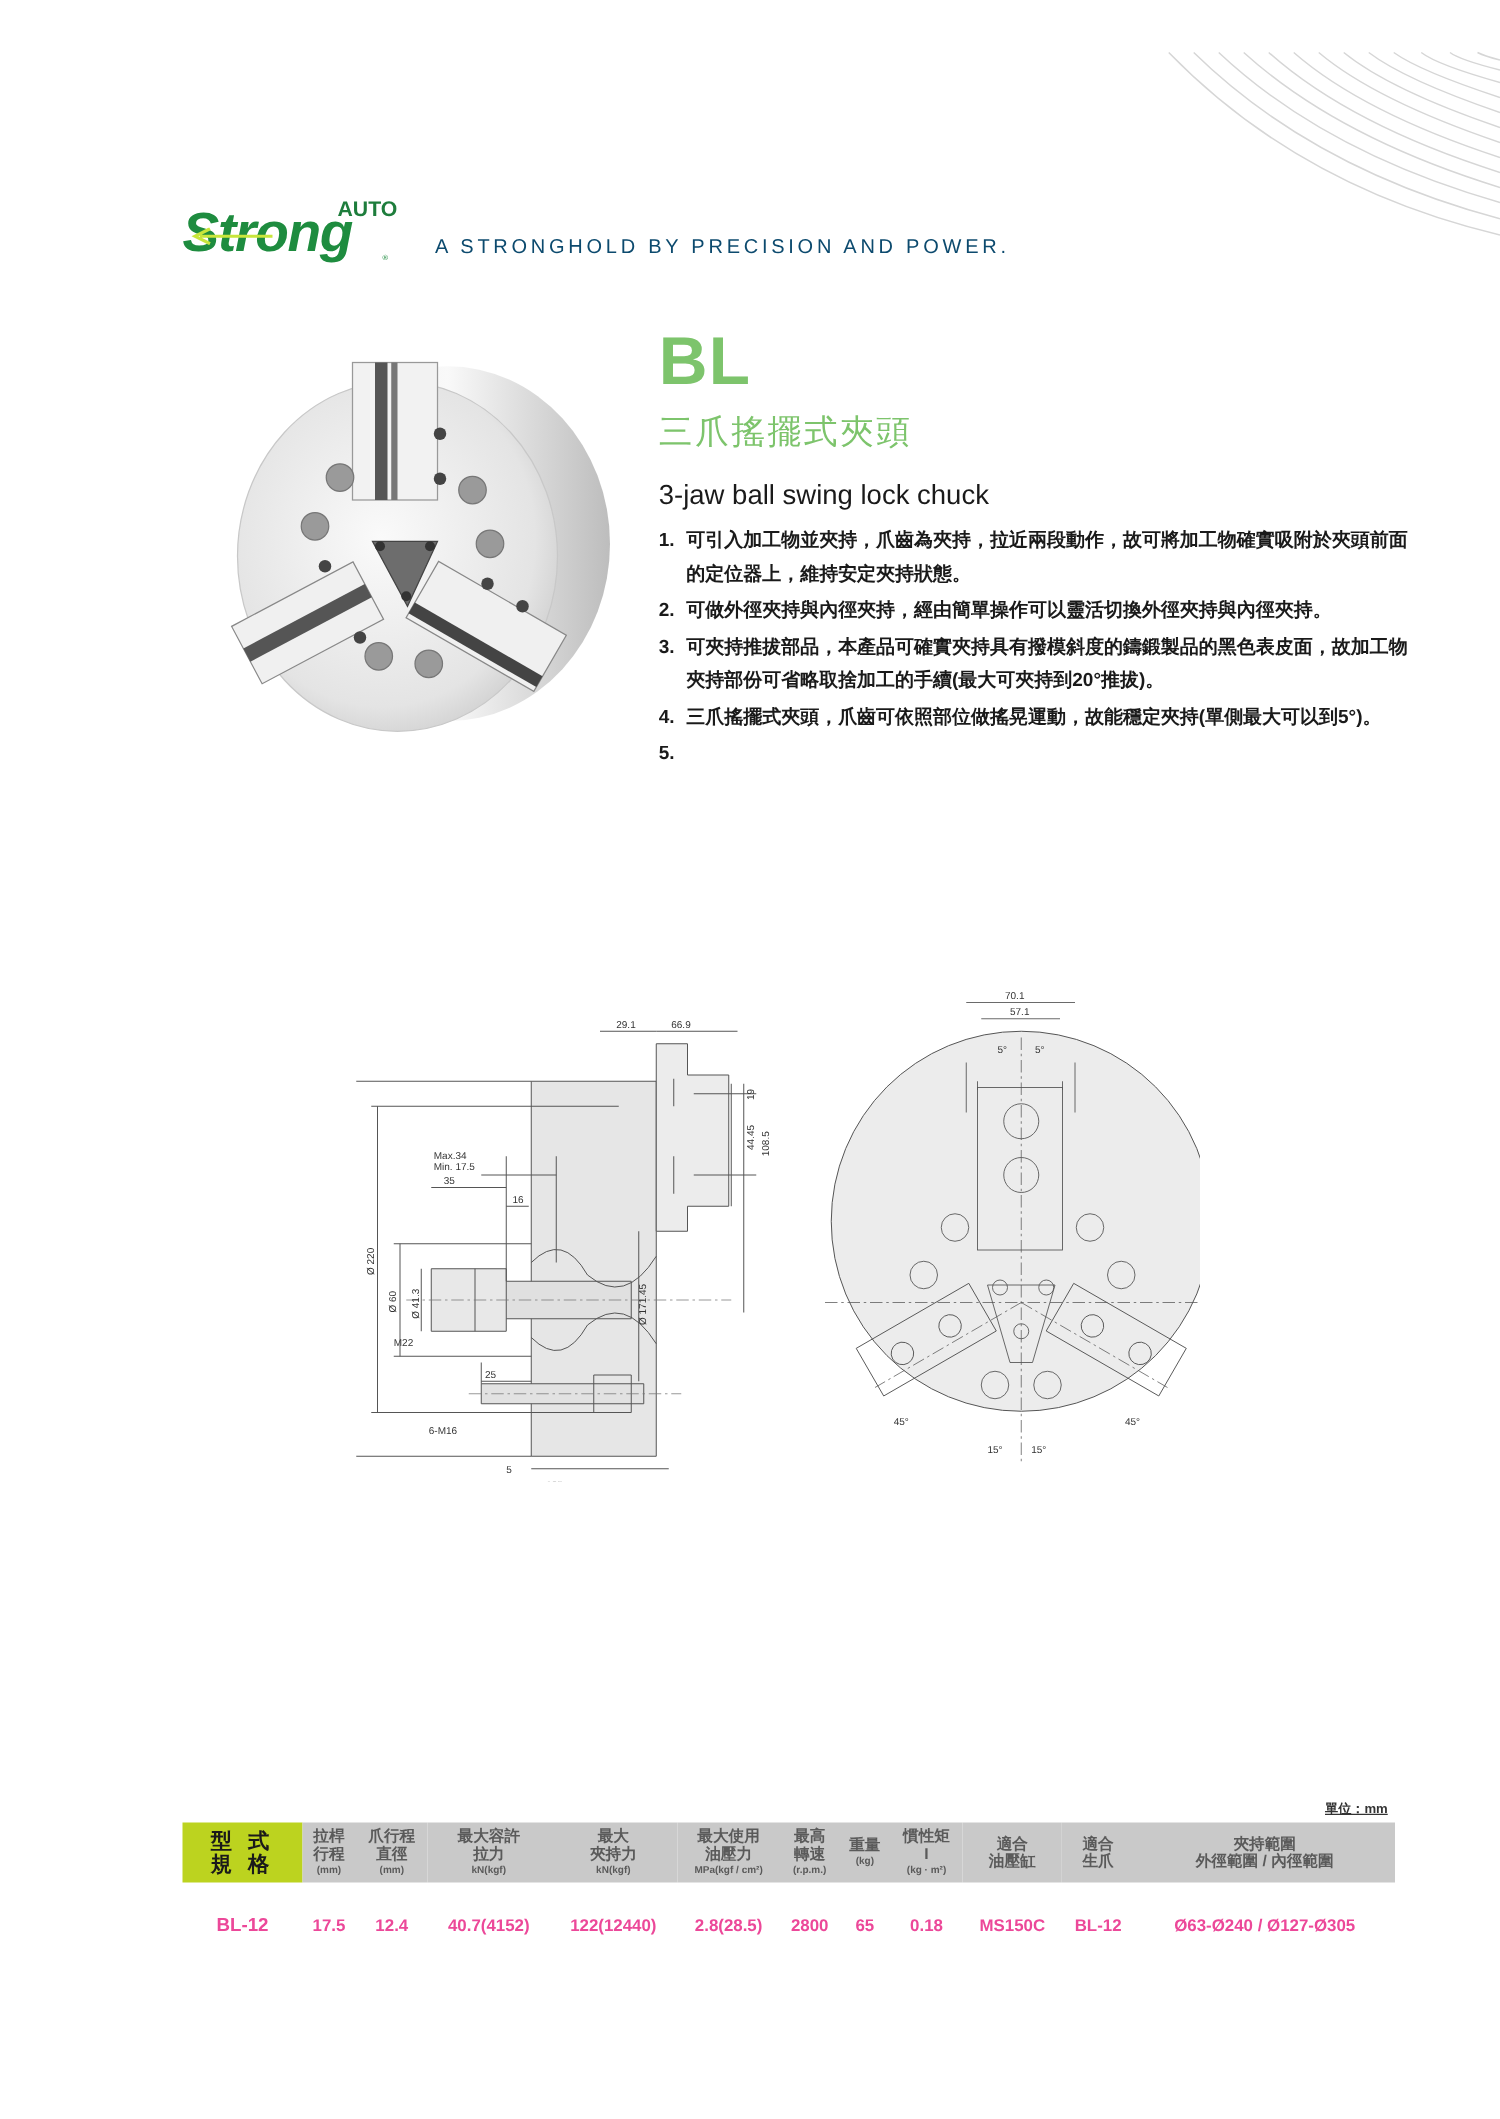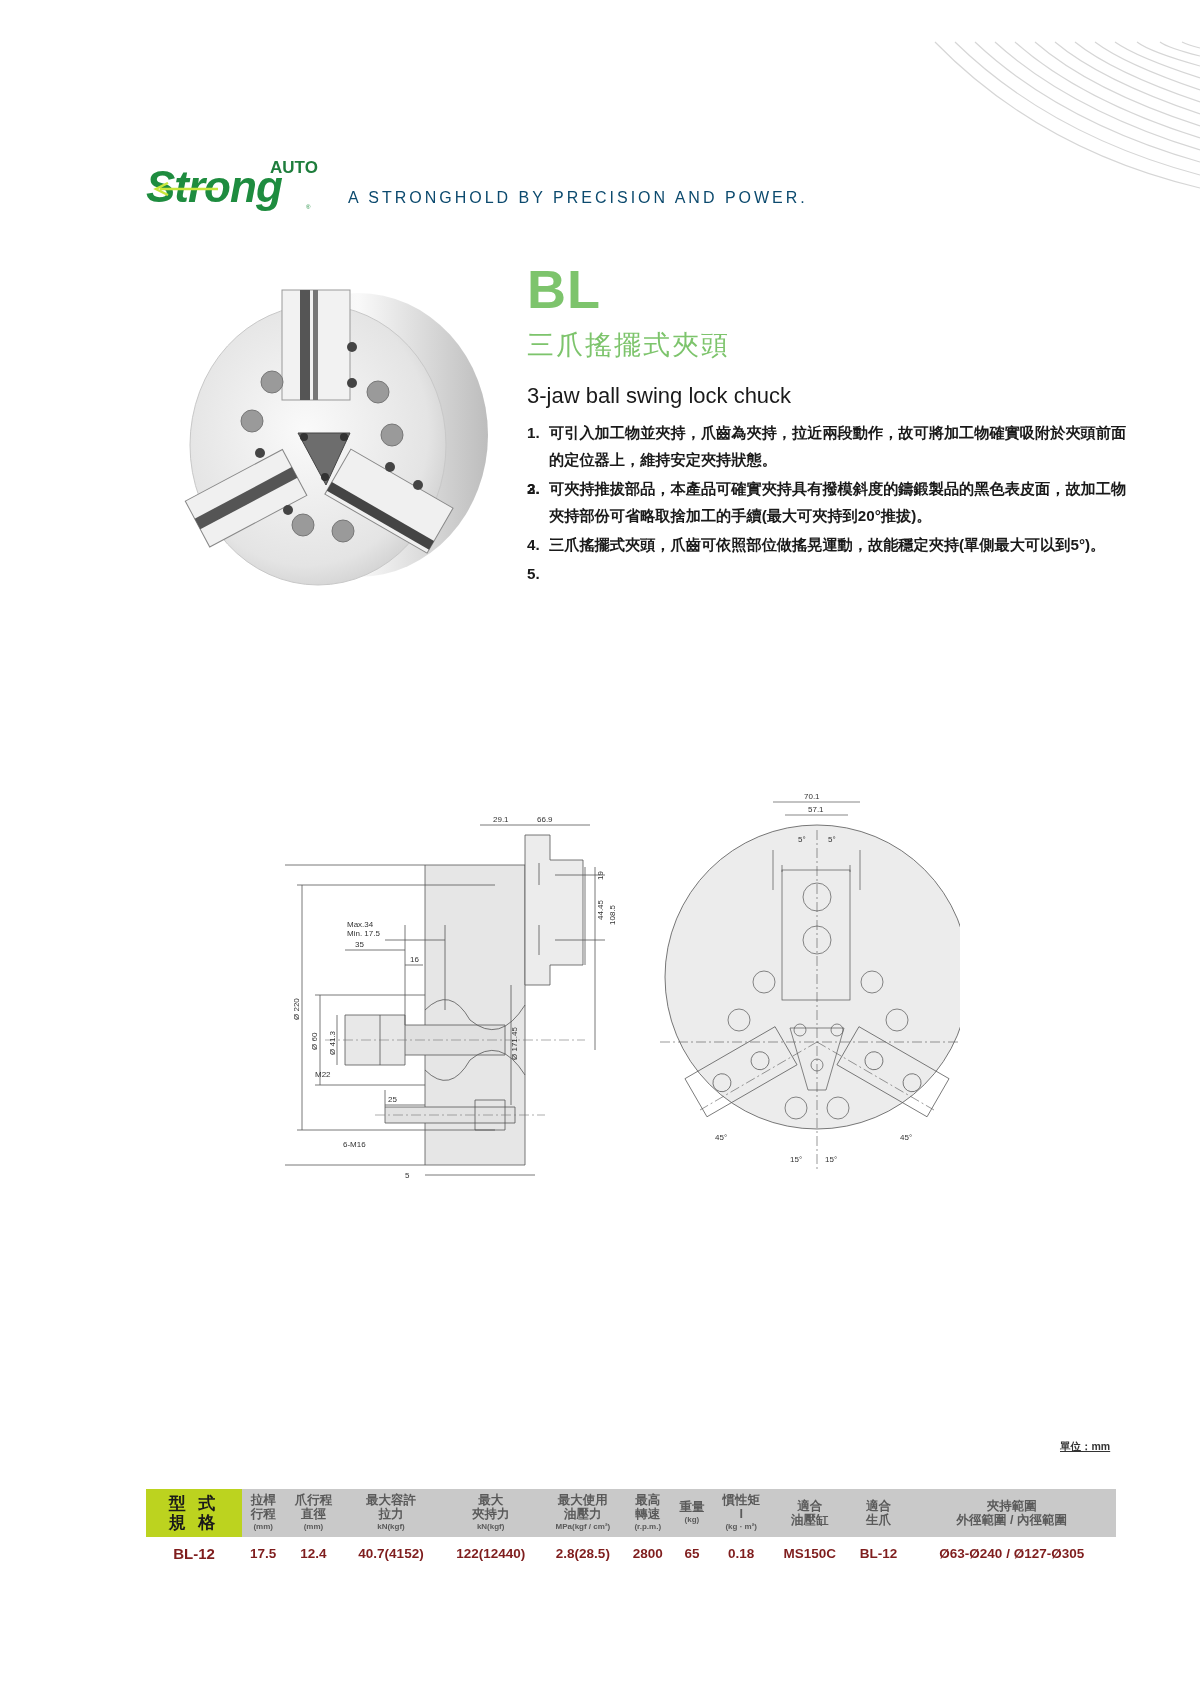--- a/index.html
+++ b/index.html
@@ -20,25 +20,25 @@
   .subtitle-en { left:527px; top:383px; font-size:22px; color:#1a1a1a; }
   .features { left:527px; top:419px; width:600px; margin:0; padding:0; list-style:none; }
   .features li { font-size:15.2px; line-height:27px; font-weight:bold; color:#1a1a1a; position:relative; padding-left:22px; margin-bottom:2px; }
   .features li .num { position:absolute; left:0; top:0; }
   
   .drawing-side { left:285px; top:805px; width:385px; height:380px; }
   .drawing-front { left:660px; top:790px; width:300px; height:380px; }
   .dim { font-family:"Liberation Sans", sans-serif; font-size:8px; fill:#333; }
   
   .unit { left:1060px; top:1440px; font-size:10.5px; color:#333; font-weight:bold;text-decoration:underline; }
-  .spec-table { left:146px; top:1458px; width:970px; border-collapse:collapse;margin-top:31px; }
+  .spec-table { left:146px; top:1458px; width:970px; border-collapse:collapse; }
   .spec-table th { background:#c9c9c9; color:#5a5a5a; font-weight:bold; font-size:12.5px; line-height:14px; padding:4px 2px; text-align:center; vertical-align:middle; }
   .spec-table th .u { display:block; font-size:8px; line-height:12px; color:#5a5a5a; }
   .spec-table th.first { background:#bcd31f; color:#1a1a1a; font-size:17px; font-weight:bold; line-height:19px; letter-spacing:4px; width:92px; }
-  .spec-table td { font-size:13.5px; font-weight:bold; text-align:center; padding:8px 2px; color:#7f1d1d; }
+  .spec-table td { font-size:13.5px; font-weight:bold; text-align:center; padding:26px 2px; color:#ec4899; }
   .spec-table td.first { font-size:15px; }
 </style>
 </head>
 <body>
 
 <svg class="abs deco-lines" viewBox="0 0 300 160">
   <g fill="none" stroke="#d6d6d6" stroke-width="1.2">
     <path d="M35 12 Q 140 120 300 158"></path>
     <path d="M55 12 Q 150 105 300 145"></path>
     <path d="M75 12 Q 160 92 300 132"></path>
@@ -115,21 +115,21 @@
   <circle cx="210" cy="182" r="5" fill="#444"></circle>
     <circle cx="238" cy="200" r="5" fill="#444"></circle>
 </svg>
 
 <div class="abs model">BL</div>
 <div class="abs subtitle-zh">三爪搖擺式夾頭</div>
 <div class="abs subtitle-en">3-jaw ball swing lock chuck</div>
 
 <ol class="abs features">
   <li><span class="num">1.</span><span>可引入加工物並夾持，爪齒為夾持，拉近兩段動作，故可將加工物確實吸附於夾頭前面的定位器上，維持安定夾持狀態。</span></li>
-  <li><span class="num">2.</span></li>
+  <li><span class="num">2.</span><span>可做外徑夾持與內徑夾持，經由簡單操作可以靈活切換外徑夾持與內徑夾持。</span></li>
   <li><span class="num">3.</span><span>可夾持推拔部品，本產品可確實夾持具有撥模斜度的鑄鍛製品的黑色表皮面，故加工物夾持部份可省略取捨加工的手續(最大可夾持到20°推拔)。</span></li>
   <li><span class="num">4.</span><span>三爪搖擺式夾頭，爪齒可依照部位做搖晃運動，故能穩定夾持(單側最大可以到5°)。</span></li>
   <li><span class="num">5.</span></li>
 </ol>
 
 <svg class="abs drawing-side" viewBox="0 0 385 380">
   <g stroke="#555" stroke-width="0.8" fill="none">
 
     <path d="M140 60 L240 60 L240 360 L140 360 Z" fill="#e6e6e6"></path>
 

